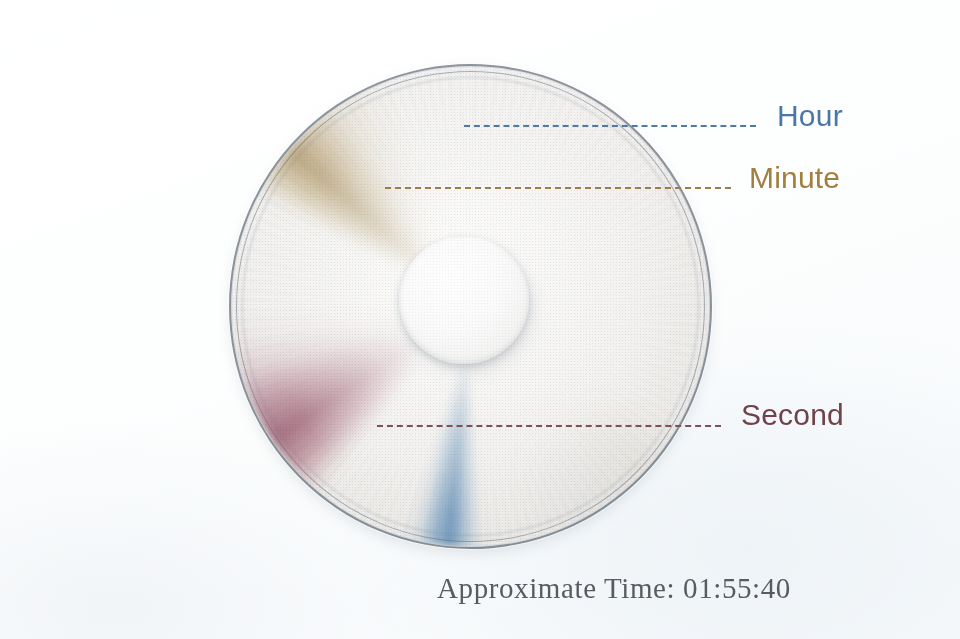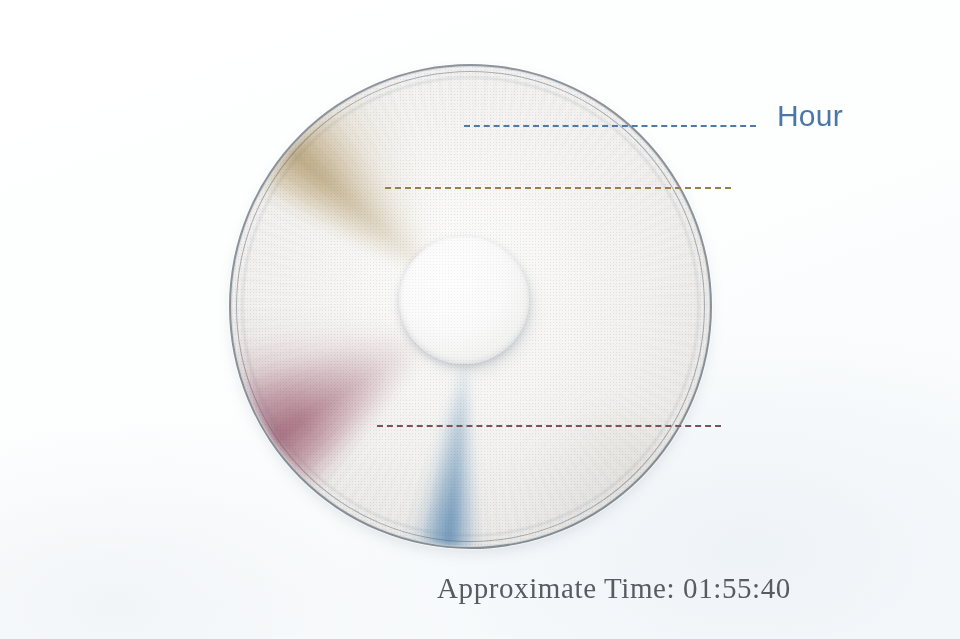--- a/index.html
+++ b/index.html
@@ -317,16 +317,18 @@
     <div id="hub">
       <div id="hub-grain"></div>
     </div>
   </div>
 
   <div class="leader" id="leader-hour"></div>
   <div class="leader" id="leader-minute"></div>
   <div class="leader" id="leader-second"></div>
 
   <div class="label" id="label-hour">Hour</div>
+  <div class="label" id="label-minute">Minute</div>
+  <div class="label" id="label-second">Second</div>
 
   <div id="caption">Approximate Time: 01:55:40</div>
 
 </div>
 
 </body></html>

